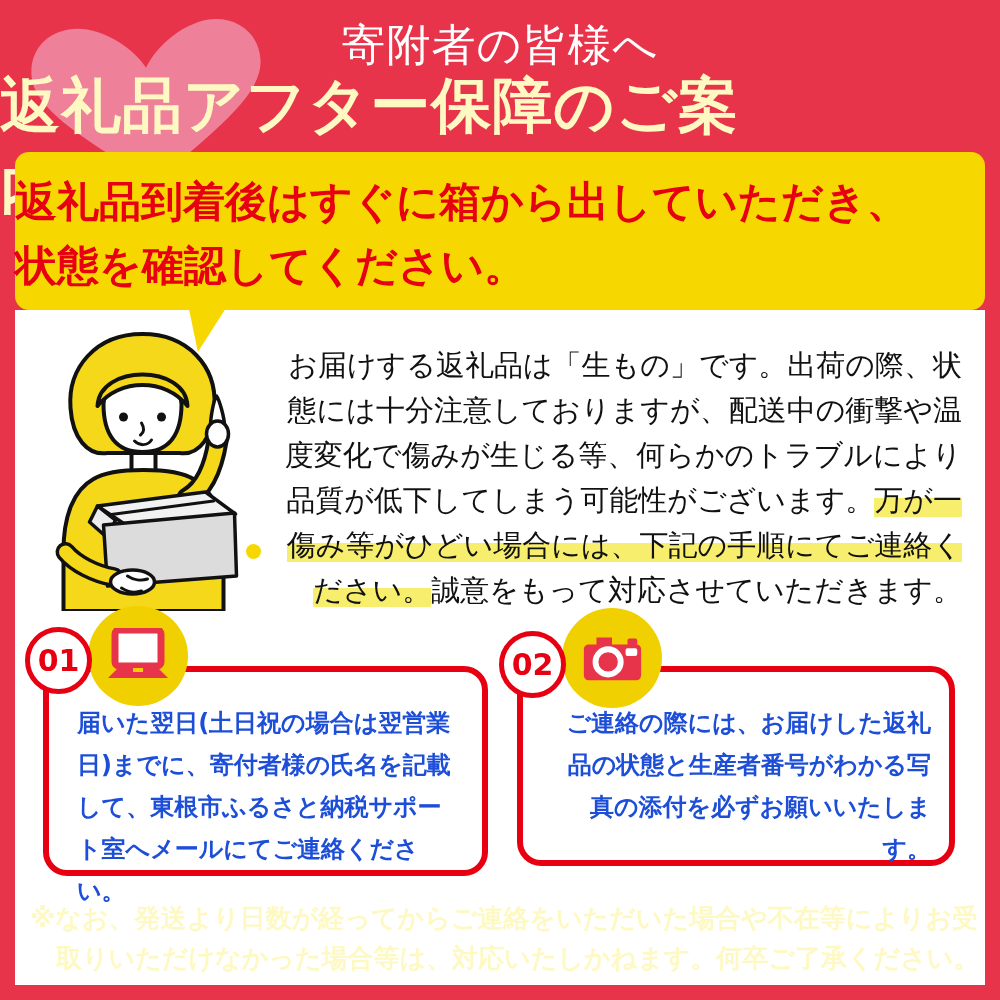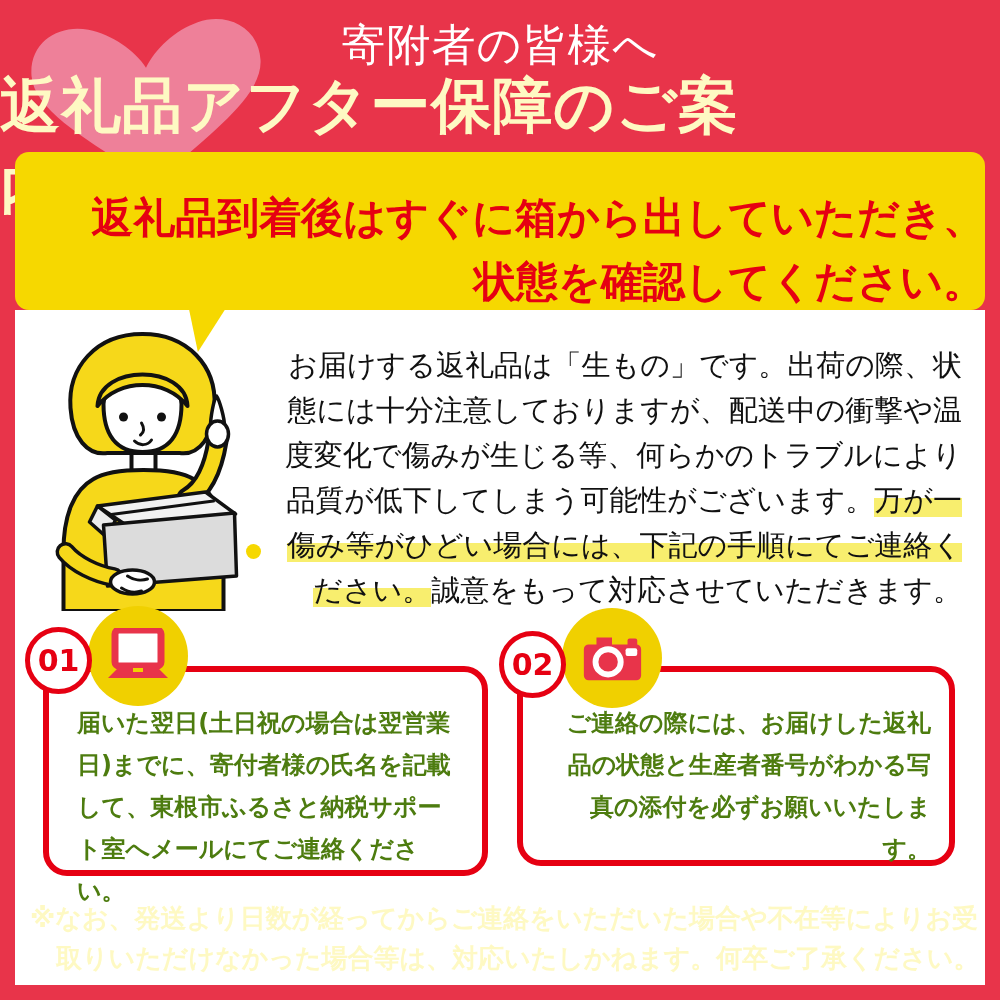--- a/index.html
+++ b/index.html
@@ -15,42 +15,42 @@
     color:#ffffff;font-size:44px;font-weight:400;z-index:2;letter-spacing:1px;
   }
   .header-title{
     position:absolute;left:0;top:66px;width:792px;text-align:left;
     color:#fef9c3;font-size:60px;font-weight:700;z-index:2;letter-spacing:1px;
   }
   
   .bubble{
     position:absolute;left:15px;top:152px;width:970px;height:158px;
     background:#f6d800;border-radius:14px;z-index:3;box-sizing:border-box;
-    padding-top:34px;text-align:right;
+    padding-top:18px;text-align:left;
     color:#e60012;font-weight:700;font-size:42px;line-height:64px;
   }
   .bubble-tail{
     position:absolute;left:188px;top:308px;width:38px;height:44px;
     background:#f6d800;clip-path:polygon(2% 0,100% 0,26% 100%);z-index:3;
   }
   
   .panel{position:absolute;left:15px;top:310px;width:970px;height:675px;background:#ffffff;z-index:0;}
   
   .illustration{position:absolute;left:36px;top:326px;z-index:1;}
   .accent-dot{position:absolute;left:246px;top:544px;width:15px;height:15px;border-radius:50%;background:#f6d800;z-index:1;}
   .description{
     position:absolute;left:262px;top:343px;width:700px;z-index:1;
     color:#111111;font-weight:400;font-size:29px;line-height:45px;text-align:right;
   }
   .hl{background:linear-gradient(transparent 45%,#f8ee6e 45%);}
   
   .step-box{
     position:absolute;background:#ffffff;border:6px solid #e60012;border-radius:24px;
     box-sizing:border-box;z-index:1;padding:30px 18px 0 28px;
-    color:#4d7c0f;font-weight:700;font-size:24px;line-height:42px;
+    color:#1d4ed8;font-weight:700;font-size:24px;line-height:42px;
   }
   .box1{left:43px;top:666px;width:445px;height:210px;}
   .box2{left:517px;top:666px;width:438px;height:200px;text-align:right;}
   .num-circle{
     position:absolute;width:67px;height:67px;border-radius:50%;
     background:#ffffff;border:5px solid #e60012;box-sizing:border-box;z-index:3;
     display:flex;align-items:center;justify-content:center;
     color:#e60012;font-size:30px;font-weight:700;
   }
   .num1{left:25px;top:627px;}

